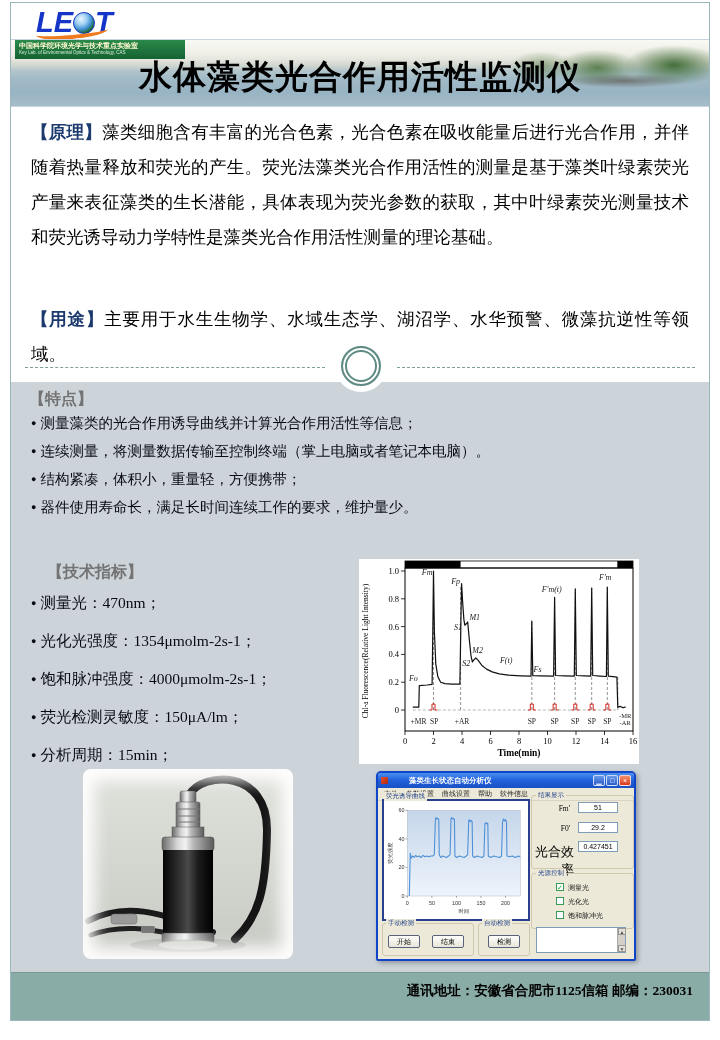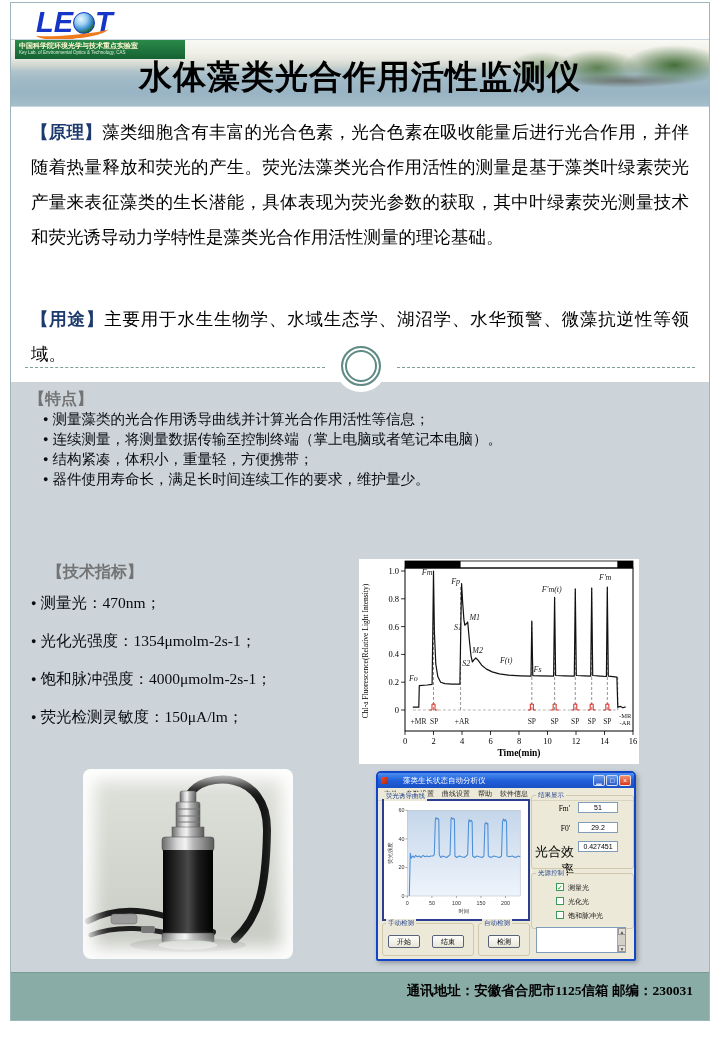--- a/index.html
+++ b/index.html
@@ -33,39 +33,39 @@
   .sec-label{color:#1c3a6e;font-weight:bold;}
   
   .div-line{position:absolute;top:364px;border-top:1px dashed #7f9d99;height:0;}
   .div-circle{position:absolute;left:330px;top:343px;width:40px;height:40px;border-radius:50%;background:#fff;
     border:2px solid #5f8b84;box-shadow:0 0 0 6px #fff, inset 0 0 0 2px #fff, inset 0 0 0 4px #5f8b84;z-index:4;}
   .gray{position:absolute;left:0;top:379px;width:100%;height:590px;background:#ccd4da;}
   .heading{position:absolute;font-size:16px;font-weight:bold;color:#737373;}
   .blist{position:absolute;color:#0a0a14;font-family:"Liberation Serif",serif;}
   .blist .row{white-space:nowrap;}
   .dot{font-size:9px;vertical-align:2px;margin-right:4px;}
-  #features{left:32px;top:406px;font-size:14.5px;line-height:20px;width:650px;}
+  #features{left:20px;top:406px;font-size:14.5px;line-height:28px;width:650px;}
   #specs{left:20px;top:581px;font-size:15.5px;line-height:37px;width:330px;}
   
   .sci{position:absolute;left:348px;top:556px;width:280px;height:205px;background:#fff;}
   
   .photo{position:absolute;left:72px;top:766px;width:210px;height:190px;background:#d6d8d2;border-radius:8px;}
   .vignette{position:absolute;left:0;top:0;width:100%;height:100%;border-radius:8px;
     box-shadow:inset 0 0 16px 12px rgba(255,255,255,.95);pointer-events:none;}
   
   .footer{position:absolute;left:0;top:969px;width:100%;height:48px;background:#8aaca6;border-top:1px solid #7a9a94;}
   .footer-text{position:absolute;right:16px;top:9px;font-size:13.5px;font-weight:bold;color:#000;
     font-family:"Liberation Serif",serif;}
   
   .xp{position:absolute;left:365px;top:768px;width:260px;height:190px;background:#ece9d8;
     border:2px solid #1045c8;border-radius:5px 5px 2px 2px;box-shadow:2px 2px 5px rgba(0,0,0,.3);}
   .xp-title{position:absolute;left:0;top:0;width:100%;height:15px;display:flex;align-items:center;padding:0 3px;
     background:linear-gradient(180deg,#4a8ef0 0%,#2160da 50%,#1a50c4 100%);border-radius:3px 3px 0 0;}
   .xp-ico{width:7px;height:7px;background:linear-gradient(135deg,#f04a2a,#a82a10);border-radius:1px;}
-  .xp-title-text{flex:1;color:#fff;font-size:7.5px;font-weight:normal;margin-left:15px;white-space:nowrap;overflow:hidden;}
+  .xp-title-text{flex:1;color:#fff;font-size:7.5px;font-weight:bold;margin-left:21px;white-space:nowrap;overflow:hidden;}
   .xp-btn{width:12px;height:11px;margin-left:1px;border-radius:2px;border:1px solid rgba(255,255,255,.75);
     font-size:7px;line-height:9px;text-align:center;color:#fff;
     background:linear-gradient(180deg,#6a9ae8,#2a5ac8);cursor:default;}
   .xp-btn.close{background:linear-gradient(180deg,#f0906a,#d83a20);}
   .xp-menu{position:absolute;left:0;top:15px;width:100%;height:13px;display:flex;gap:8px;align-items:center;
     padding:0 6px;font-size:7px;color:#222;border-bottom:1px solid #d8d4c0;}
   .gl{position:absolute;font-size:6.5px;color:#26458c;background:#ece9d8;padding:0 2px;z-index:2;white-space:nowrap;}
   .gb{position:absolute;border:1px solid #cfc8ad;border-radius:3px;}
   .soft-chart{position:absolute;left:4px;top:26px;width:148px;height:122px;border:2px solid #2a3f8f;background:#fff;}
   .r-label{position:absolute;font-size:7.5px;font-family:"Liberation Serif",serif;color:#000;text-align:right;}
@@ -119,20 +119,21 @@
     <div class="row"><span class="dot">●</span><span>结构紧凑，体积小，重量轻，方便携带；</span></div>
     <div class="row"><span class="dot">●</span><span>器件使用寿命长，满足长时间连续工作的要求，维护量少。</span></div>
   </div>
 
   <div class="heading" style="left:36px;top:559px">【技术指标】</div>
   <div class="blist" id="specs">
     <div class="row"><span class="dot">●</span><span>测量光：470nm；</span></div>
     <div class="row"><span class="dot">●</span><span>光化光强度：1354μmolm-2s-1；</span></div>
     <div class="row"><span class="dot">●</span><span>饱和脉冲强度：4000μmolm-2s-1；</span></div>
     <div class="row"><span class="dot">●</span><span>荧光检测灵敏度：150μA/lm；</span></div>
+    <div class="row"><span class="dot">●</span><span>分析周期：15min；</span></div>
   </div>
 
   <div class="sci">
     <svg id="sci-svg" width="280" height="205" viewBox="0 0 280 205">
         <rect x="46" y="2" width="228" height="7" fill="#fff" stroke="#000" stroke-width="0.8"></rect>
         <rect x="46" y="2" width="55.57499999999999" height="7" fill="#000"></rect>
         <rect x="258.32500000000005" y="2" width="15.674999999999955" height="7" fill="#000"></rect>
         <rect x="46" y="9" width="228" height="163" fill="none" stroke="#000" stroke-width="1"></rect>
         <line x1="42" y1="151" x2="46" y2="151" stroke="#000" stroke-width="0.8"></line>
         <text x="40" y="154" text-anchor="end" font-size="8.5" font-family="&quot;Liberation Serif&quot;,serif" fill="#000">0</text>

